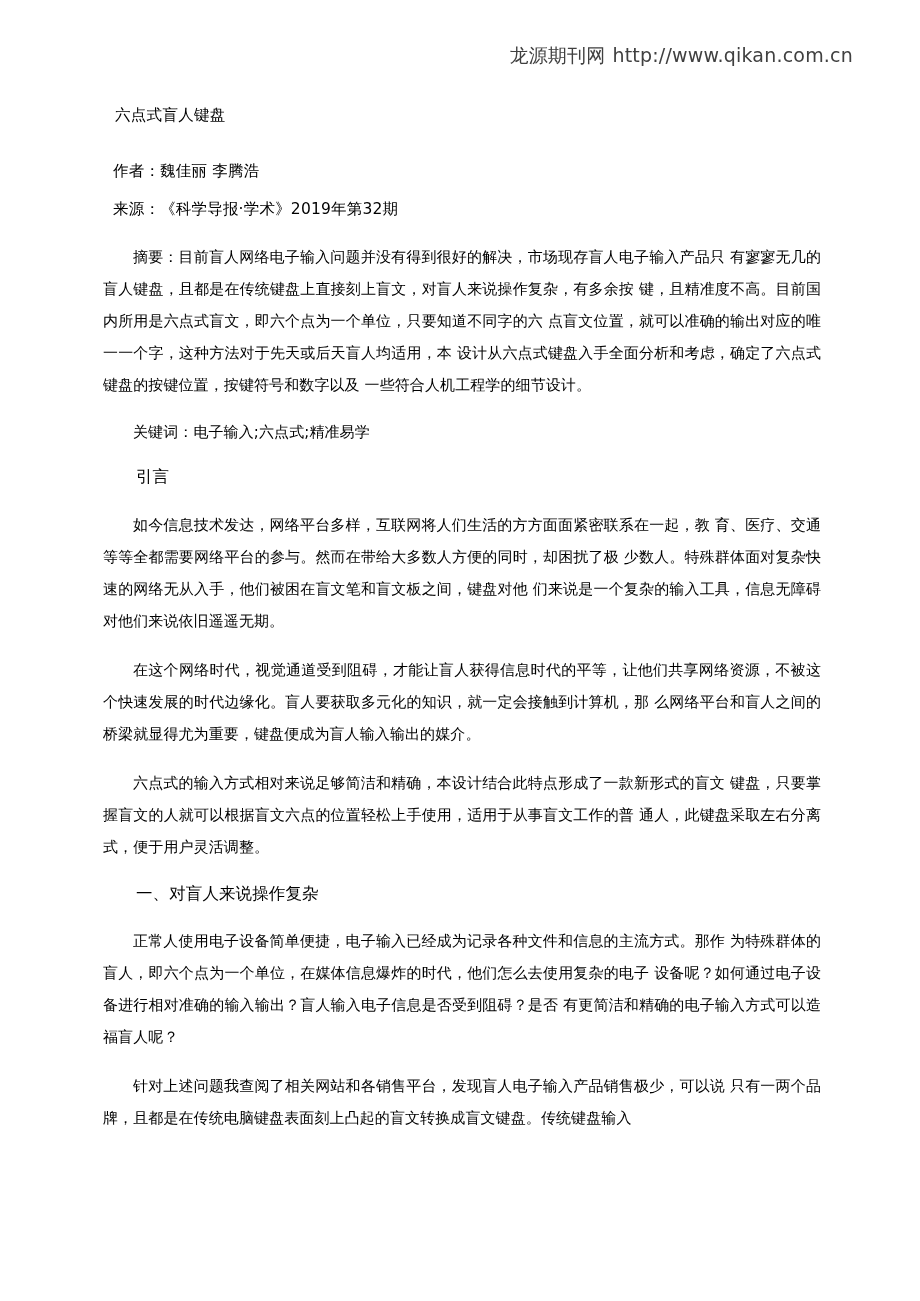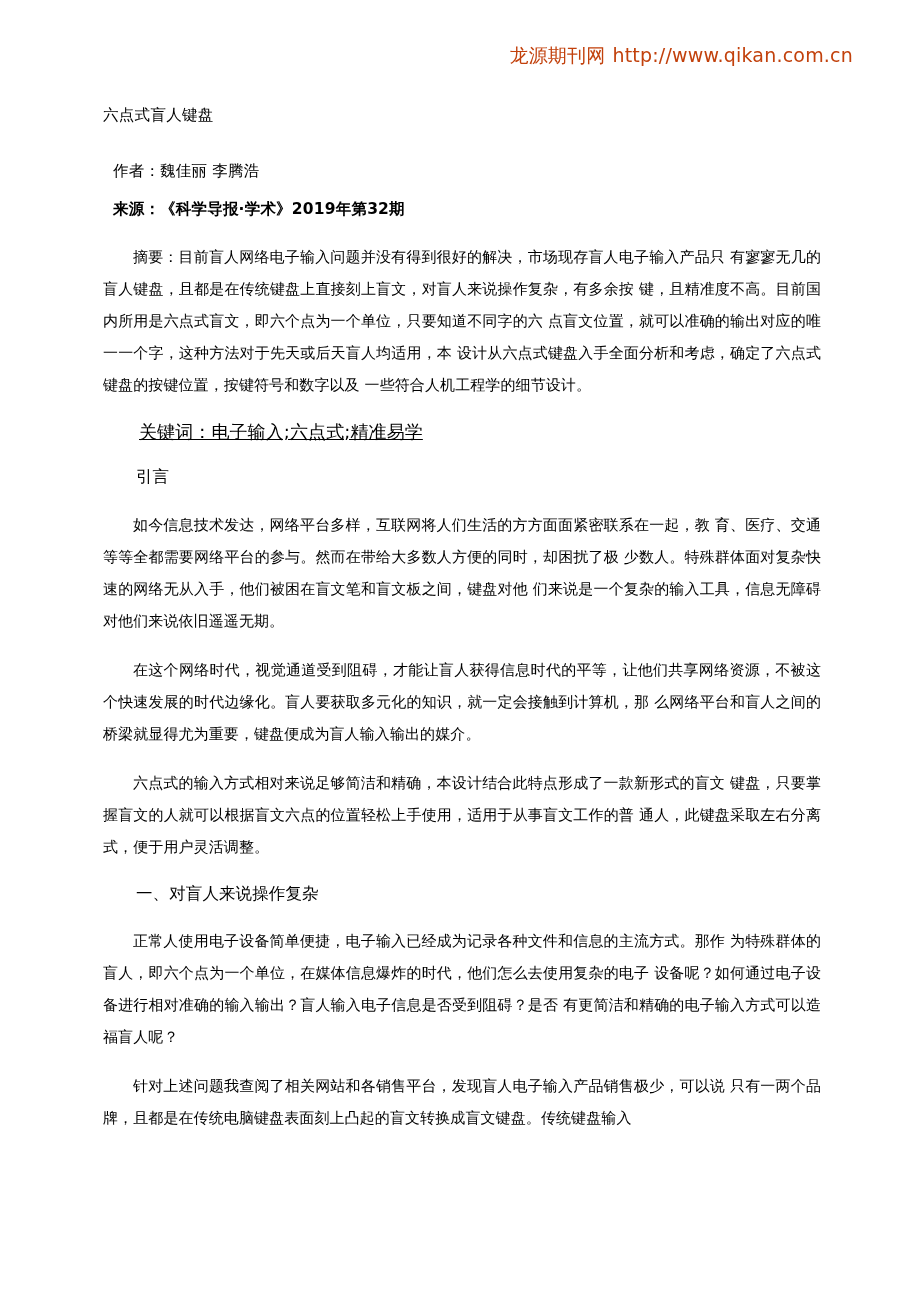--- a/index.html
+++ b/index.html
@@ -20,47 +20,47 @@
   
   .site-header {
     position: absolute;
     left: 0;
     top: 42px;
     width: 853px;
     text-align: right;
     font-size: 19px;
     line-height: 26px;
     letter-spacing: 0.2px;
-    color: #c2410c;
+    color: #404040;
     white-space: nowrap;
   }
   .site-header .brand { margin-right: 7px; }
 
   
   .doc {
     position: absolute;
     left: 103px;
     top: 103px;
     width: 718px;
   }
 
   .doc-title {
     font-size: 15.5px;
     line-height: 24px;
-    margin: 0 0 30px 0;
+    margin: 0 0 30px 12px;
     letter-spacing: 0.3px;
   }
 
   .meta-line {
     font-size: 15.5px;
     line-height: 28px;
     margin: 10px;
     letter-spacing: 0.2px;
   }
-  .meta-line.source { margin-bottom: 18px; font-weight: bold; }
+  .meta-line.source { margin-bottom: 18px; }
 
   .para {
     font-size: 15px;
     line-height: 32px;
     margin: 0 0 17px 0;
     text-align: justify;
     text-justify: inter-character;
     text-indent: 2em;
     letter-spacing: 0.1px;
   }
@@ -68,26 +68,25 @@
 
   .heading {
     font-size: 16.5px;
     line-height: 28.3px;
     margin: 8px 0 17px 0;
     text-indent: 2em;
     letter-spacing: 0.1px;
   }
 
   .kw {
-    font-size: 18px;
+    font-size: 15px;
     line-height: 28.3px;
     margin: 0 0 17px 0;
     text-indent: 2em;
     letter-spacing: 0.1px;
-    text-decoration: underline;
   }
 </style>
 </head>
 <body>
 
 <div class="page">
 
   <div class="site-header">
     <span class="brand">龙源期刊网</span><span class="url">http://www.qikan.com.cn</span>
   </div>

